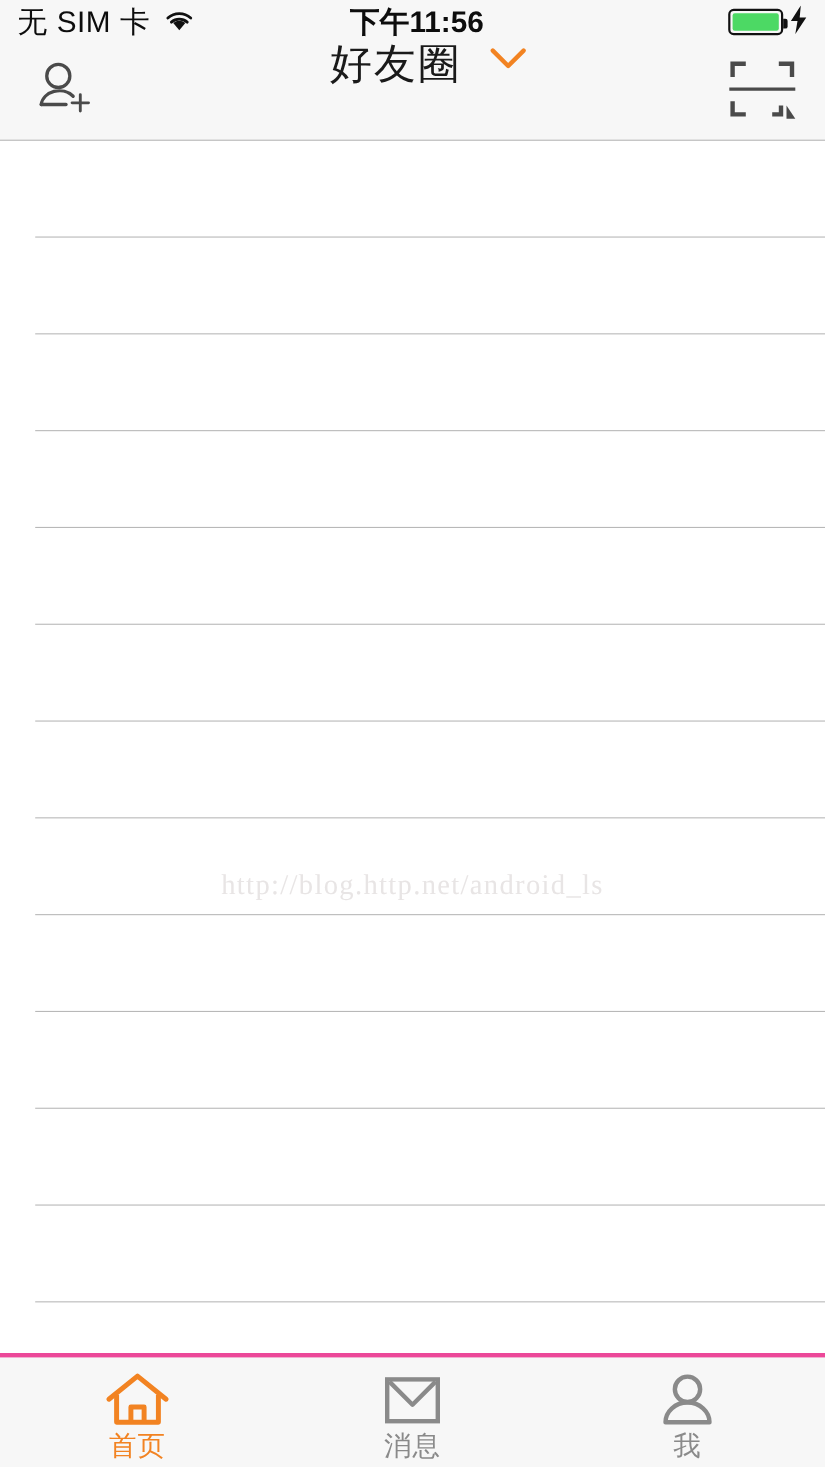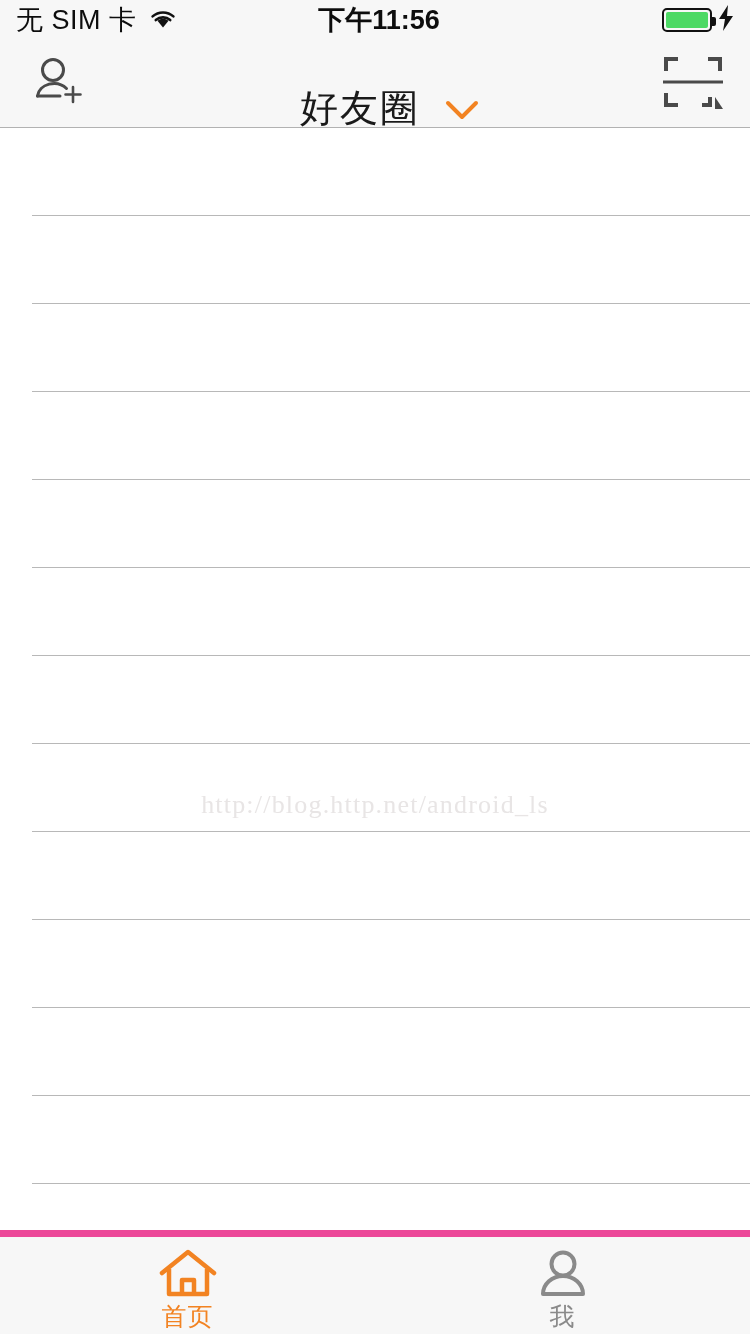--- a/index.html
+++ b/index.html
@@ -112,21 +112,21 @@
     background: transparent;
     border: none;
   }
   .nav-title-wrap {
     position: absolute;
     left: 0;
     right: 0;
     top: 0;
     bottom: 0;
     display: flex;
-    align-items: flex-end;
+    align-items: flex-start;
     justify-content: center;
     gap: 22px;
     pointer-events: none;
     padding-left: 32px;
   }
   .nav-title {
     font-size: 38px;
     color: #1a1a1a;
     letter-spacing: 2px;
     line-height: 1;
@@ -175,21 +175,21 @@
     pointer-events: none;
     user-select: none;
     white-space: nowrap;
   }
 
   
   .tab-bar {
     height: 104px;
     flex: 0 0 104px;
     background: #f7f7f7;
-    border-top: 7px solid #ec4899;
+    border-top: 4px solid #ec4899;
     display: flex;
     align-items: stretch;
   }
   .tab-item {
     flex: 1 1 0;
     display: flex;
     flex-direction: column;
     align-items: center;
     justify-content: center;
     gap: 4px;
@@ -301,20 +301,29 @@
           <svg width="58" height="52" viewBox="0 0 58 52">
             <path d="M3 25 L29 4 L55 25" stroke="#f28322" stroke-width="4.5" fill="none" stroke-linecap="round" stroke-linejoin="round"></path>
             <path d="M10 21 L10 46 L48 46 L48 21" stroke="#f28322" stroke-width="4.5" fill="none" stroke-linejoin="round"></path>
             <path d="M23 46 L23 32 L35 32 L35 46" stroke="#f28322" stroke-width="4.5" fill="none" stroke-linejoin="round"></path>
           </svg>
         </div>
         <div class="tab-label">首页</div>
       </div>
       <div class="tab-item">
         <div class="tab-icon">
+          <svg width="52" height="46" viewBox="0 0 52 46">
+            <rect x="3" y="4" width="46" height="38" stroke="#8a8a8a" stroke-width="4" fill="none"></rect>
+            <path d="M5 6 L26 27 L47 6" stroke="#8a8a8a" stroke-width="4" fill="none" stroke-linejoin="round"></path>
+          </svg>
+        </div>
+        <div class="tab-label">消息</div>
+      </div>
+      <div class="tab-item">
+        <div class="tab-icon">
           <svg width="52" height="52" viewBox="0 0 52 52">
             <circle cx="26" cy="16" r="11.5" stroke="#8a8a8a" stroke-width="4" fill="none"></circle>
             <path d="M6 46 a20 18 0 0 1 40 0 Z" stroke="#8a8a8a" stroke-width="4" fill="none" stroke-linejoin="round"></path>
           </svg>
         </div>
         <div class="tab-label">我</div>
       </div>
     </div>
 
 </div>

